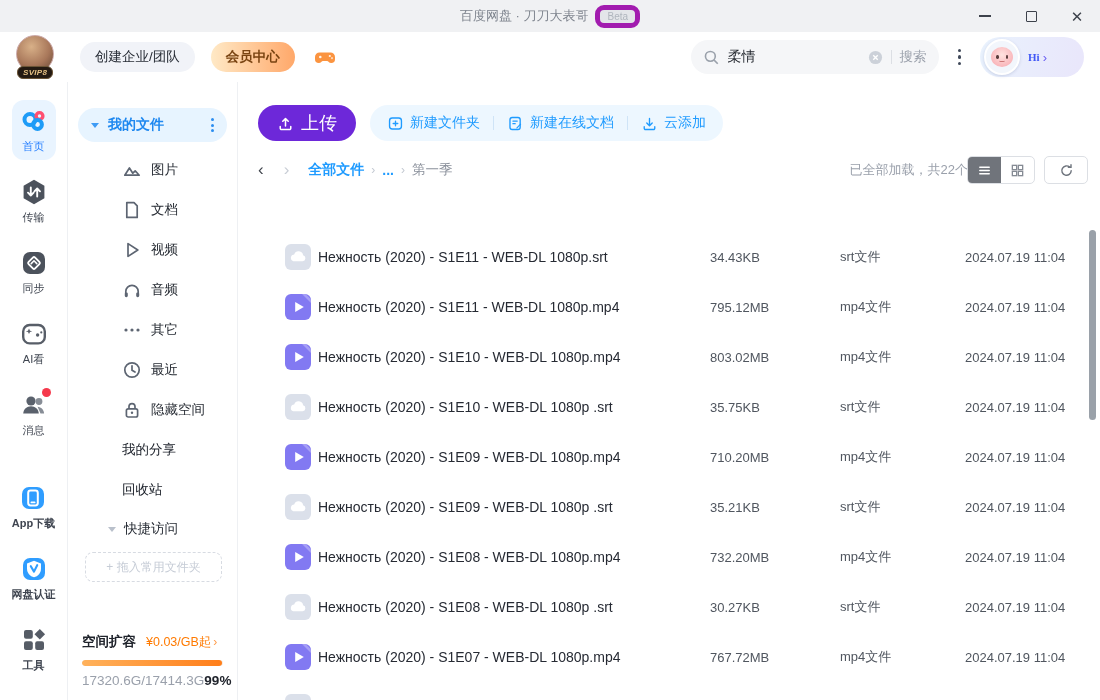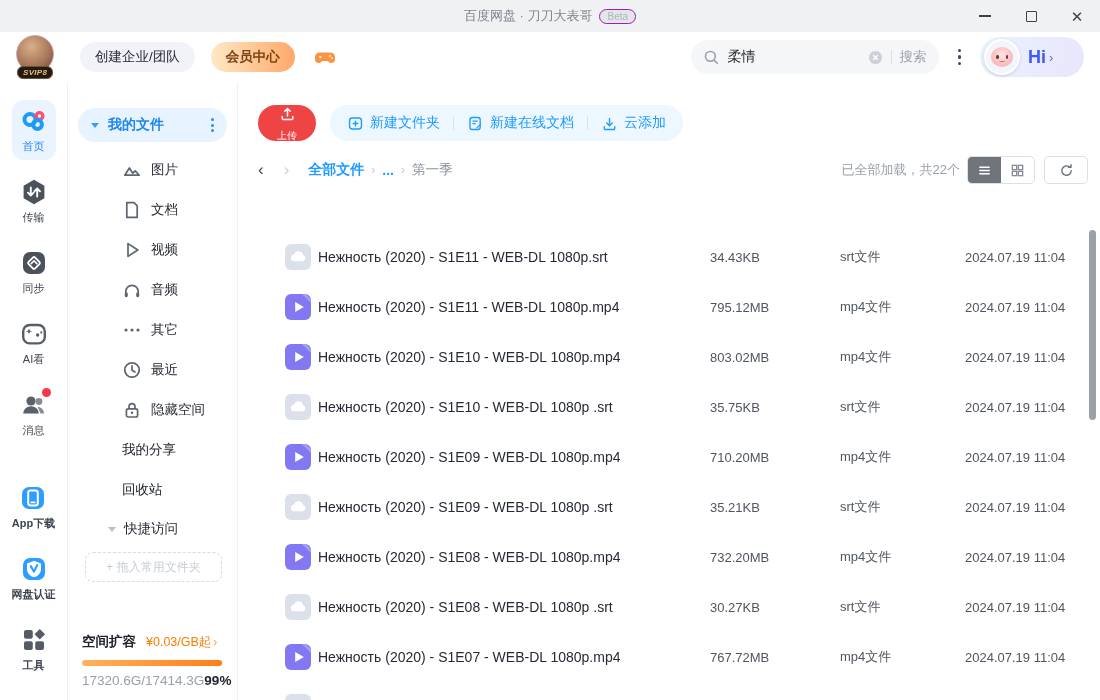--- a/index.html
+++ b/index.html
@@ -3,21 +3,21 @@
 <meta charset="utf-8">
 <style>
   * { margin:0; padding:0; box-sizing:border-box; }
   html,body { width:1100px; height:700px; }
   body { font-family:"Liberation Sans","DejaVu Sans",sans-serif; background:#fff; }
   .app { position:relative; width:1100px; height:700px; overflow:hidden; background:#fff; }
 
   
   .titlebar { height:32px; background:#f0f1f3; display:flex; align-items:center; justify-content:center; position:relative; }
   .titlebar .title { font-size:13px; color:#7e848e; }
-  .beta-badge { margin-left:7px; font-size:10px; color:#afb5bd; background:#e3e5e9; border:1px solid #a21caf; padding:1px 7px; border-radius:9px; }
+  .beta-badge { margin-left:7px; font-size:10px; color:#afb5bd; background:#e3e5e9; border:5px solid #a21caf; padding:1px 7px; border-radius:9px; }
   .win-controls { position:absolute; right:0; top:0; height:32px; display:flex; }
   .win-btn { width:46px; height:32px; display:flex; align-items:center; justify-content:center; cursor:default; }
   .glyph-min { width:12px; height:2px; background:#3d424b; }
   .glyph-max { width:11px; height:11px; border:1.6px solid #3d424b; border-radius:1px; }
   .glyph-close { font-size:15px; color:#3d424b; line-height:1; }
 
   
   .header { height:50px; display:flex; align-items:center; padding:0 16px; background:#fff; }
   .vip-avatar { position:relative; width:42px; height:44px; flex:0 0 auto; }
   .vip-circle { width:38px; height:38px; border-radius:50%; background:radial-gradient(circle at 40% 30%, #d8b088 0%, #a8775a 55%, #5d4130 100%); border:1px solid #caa; }
@@ -33,21 +33,21 @@
   .search-submit { font-size:13.5px; color:#9aa0ab; }
   .dots-menu { display:flex; flex-direction:column; gap:3px; padding:6px; }
   .dots-menu i { width:3.5px; height:3.5px; border-radius:50%; background:#3f4859; }
   .user-pill { width:104px; height:40px; border-radius:20px; background:linear-gradient(100deg,#e9f2fd 0%,#e9e6fb 100%); display:flex; align-items:center; padding-left:4px; }
   .avatar-figure { position:relative; width:36px; height:36px; }
   .helmet { width:36px; height:36px; border-radius:50%; background:#f2f6fc; border:2px solid #fff; box-shadow:0 1px 3px rgba(100,110,160,.25); }
   .face { position:absolute; left:7px; top:8px; width:22px; height:20px; border-radius:50%; background:radial-gradient(circle at 50% 40%, #ffe3e0 0%, #f8aeb4 85%); }
   .face .eye { position:absolute; top:8px; width:2.5px; height:3.5px; border-radius:50%; background:#5a3c3c; }
   .eye.l { left:5px; } .eye.r { right:5px; }
   .face .smile { position:absolute; left:8px; top:12px; width:6px; height:3px; border-bottom:1.4px solid #c77; border-radius:50%; }
-  .hi-text { margin-left:8px; font-size:18px; font-weight:bold; color:#4158f6; }
+  .hi-text { margin-left:8px; font-size:11px; font-weight:bold; color:#4158f6;font-family:Liberation Serif, serif; }
   .hi-chevron { margin-left:3px; color:#6a5ef2; font-size:13px; }
 
   
   .body { display:flex; height:618px; }
 
   
   .rail { width:68px; border-right:1px solid #eef0f3; display:flex; flex-direction:column; align-items:center; padding:18px 0 10px; }
   .rail-item { display:flex; flex-direction:column; align-items:center; gap:4px; padding:7px 8px 6px; border-radius:12px; margin-bottom:11px; cursor:default; }
   .rail-item.active { background:#e9f4ff; }
   .rail-icon { width:28px; height:28px; position:relative; display:flex; align-items:center; justify-content:center; }
@@ -79,33 +79,33 @@
   .storage-price { margin-left:10px; font-size:12.5px; color:#ff7a00; }
   .storage-arrow { color:#ff9d4d; font-size:12px; margin-left:2px; }
   .storage-bar { margin-top:9px; height:6px; border-radius:3px; background:#f5ece2; overflow:hidden; }
   .storage-fill { height:100%; border-radius:3px; background:linear-gradient(90deg,#ffb25c,#ff7e1a); }
   .storage-usage { margin-top:7px; font-size:13.5px; color:#9aa0ab; }
   .storage-usage b { color:#20242c; }
 
   
   .main { flex:1; position:relative; background:#fff; }
   .toolbar { position:absolute; top:23px; left:20px; display:flex; align-items:center; }
-  .btn-upload { height:36px; border-radius:18px; background:#ef4444; color:#fff; font-size:10px; display:flex; align-items:center; gap:7px; padding:0 19px; border:none; font-family:inherit;flex-direction:column; }
+  .btn-upload { height:36px; border-radius:18px; background:#6d28d9; color:#fff; font-size:18px; display:flex; align-items:center; gap:7px; padding:0 19px; border:none; font-family:inherit; }
   .actions-pill { margin-left:14px; height:36px; border-radius:18px; background:#edf7ff; display:flex; align-items:center; padding:0 17px; gap:13px; }
   .action-item { display:flex; align-items:center; gap:6px; color:#1f9bff; font-size:14px; cursor:default; }
   .action-divider { width:1px; height:14px; background:#cfe4f7; }
 
   .crumbs-row { position:absolute; top:74px; left:20px; right:12px; height:28px; display:flex; align-items:center; }
   .nav-back { color:#3f444c; font-size:17px; }
   .nav-fwd { color:#c9ced6; font-size:17px; margin-left:20px; }
   .crumb-root { margin-left:19px; font-size:14px; font-weight:bold; color:#1f9bff; }
   .crumb-sep { margin:0 7px; color:#c3c9d2; font-size:12px; }
   .crumb-ellipsis { font-size:14px; font-weight:bold; color:#1f9bff; }
   .crumb-current { font-size:13.5px; color:#8b919c; }
-  .load-status { position:absolute; right:128px; top:5px; font-size:13px; color:#9aa0ab; }
+  .load-status { position:absolute; right:120px; top:5px; font-size:13px; color:#9aa0ab; }
   .view-toggle { position:absolute; right:53px; top:0; width:68px; height:28px; border:1px solid #dcdfe4; border-radius:5px; display:flex; overflow:hidden; background:#fff; }
   .seg { width:34px; height:100%; display:flex; align-items:center; justify-content:center; }
   .seg.active { background:#70747b; }
   .btn-refresh { position:absolute; right:0; top:0; width:44px; height:28px; border:1px solid #dcdfe4; border-radius:5px; background:#fff; display:flex; align-items:center; justify-content:center; }
 
   .table-head { position:absolute; top:114px; left:0; right:0; height:30px; }
   .checkbox { position:absolute; left:24px; top:7px; width:15px; height:15px; border:1.5px solid #ccd2da; border-radius:4px; background:#fff; }
   .col-name-label { position:absolute; left:56px; top:6px; font-size:13px; color:#464c55; }
   .sort-icons { position:absolute; left:97px; top:6px; display:flex; flex-direction:column; gap:2px; align-items:center; }
   .tri-up-s { width:0; height:0; border-left:3.5px solid transparent; border-right:3.5px solid transparent; border-bottom:4.5px solid #c2c8d2; }

